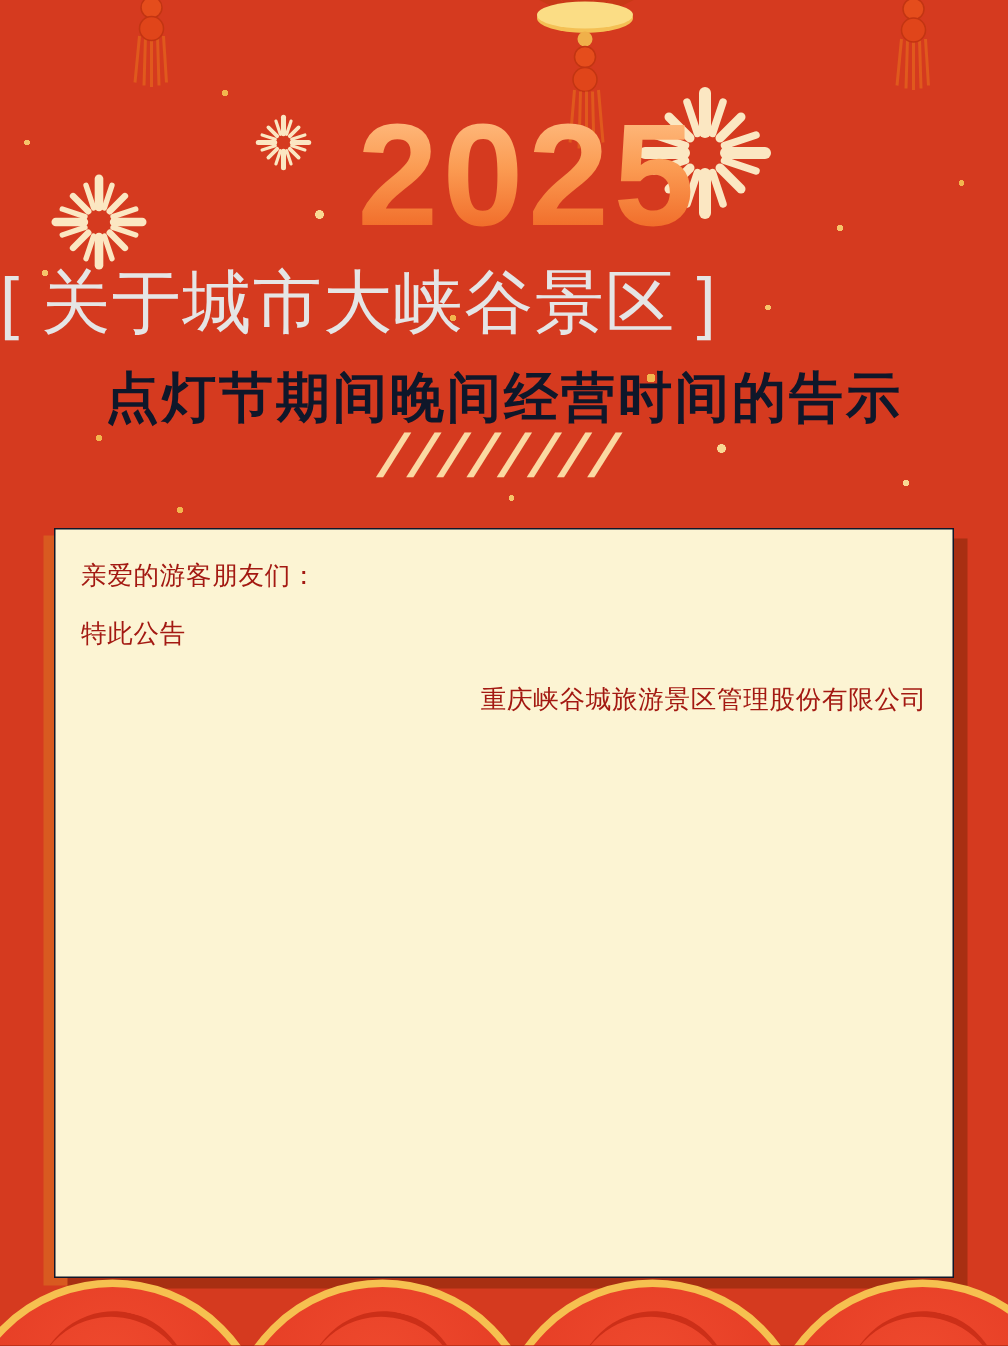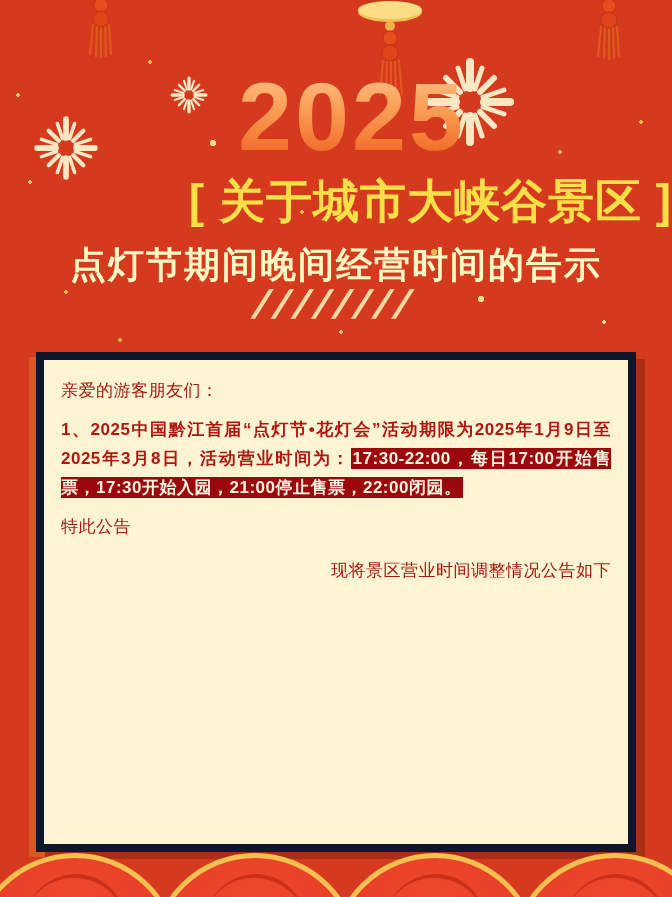--- a/index.html
+++ b/index.html
@@ -29,35 +29,35 @@
   }
   .deco{position:absolute;z-index:2;}
   .year{
     position:absolute;top:68px;left:0;width:100%;text-align:center;z-index:3;
     font-size:97px;font-weight:800;letter-spacing:3px;line-height:1;
     background:linear-gradient(180deg,#ffc28a 0%,#fb9c53 45%,#ee5e1d 100%);
     -webkit-background-clip:text;background-clip:text;
     color:transparent;padding-left:16px;-webkit-text-fill-color:transparent;
   }
   .title{
-    position:absolute;top:174px;left:0;width:100%;text-align:right;z-index:3;
-    font-size:46px;font-weight:700;color:#fde047;letter-spacing:1px;line-height:1.2;
+    position:absolute;top:174px;left:0;width:100%;text-align:left;z-index:3;
+    font-size:46px;font-weight:400;color:#e5e5e5;letter-spacing:1px;line-height:1.2;
   }
   .subtitle{
     position:absolute;top:243px;left:0;width:100%;text-align:center;z-index:3;
-    font-size:36px;font-weight:800;color:#fef9c3;letter-spacing:2px;line-height:1.2;
+    font-size:36px;font-weight:800;color:#0f172a;letter-spacing:2px;line-height:1.2;
   }
   .slashes{
     position:absolute;top:284px;left:0;width:100%;text-align:center;z-index:3;
     font-size:40px;font-weight:900;font-style:italic;color:#fbd9a2;
     letter-spacing:9px;transform:skewX(-14deg);line-height:1;
   }
   .card{
     position:absolute;left:36px;top:352px;width:600px;height:500px;z-index:4;
-    box-sizing:border-box;background:#fcf4d3;border:8px solid #0f172a;
+    box-sizing:border-box;background:#fcf4d3;border:1px solid #0f172a;
     box-shadow:9px 7px 0 #a82f12,-7px 5px 0 #d85a20;
     padding:16px 17px 0 17px;
   }
   .para{
     font-size:17px;line-height:29px;margin:0 0 10px 0;
     color:#a31912;text-align:justify;letter-spacing:0.5px;
   }
   .para.bold{font-weight:bold;color:#b21410;}
   .hl{background:#9c070e;color:#fdf6e0;padding:1px 2px;}
   .closing{margin-top:4px;}
@@ -163,24 +163,23 @@
       <use href="#fw"></use>
     </svg>
 
   <div class="year">2025</div>
   <div class="title">[ 关于城市大峡谷景区 ]</div>
   <div class="subtitle">点灯节期间晚间经营时间的告示</div>
   <div class="slashes">////////</div>
 
   <div class="card">
     <p class="para">亲爱的游客朋友们：</p>
-    <p class="para bold"><span>1、2025中国黔江首届“点灯节•花灯会”活动期限为2025年1月9日至2025年3月8日，活动营业时间为：</span><span class="hl">17:30-22:00，每日17:00开始售票，17:30开始入园，21:00停止售票，22:00闭园。</span></p>
     <p class="para closing">特此公告</p>
     <div class="sign">
-      <div>现将景区营业时间调整情况公告如下</div>
+      <div>重庆峡谷城旅游景区管理股份有限公司</div>
     </div>
   </div>
 
   <div class="scallop s1"></div>
   <div class="scallop s2"></div>
   <div class="scallop s3"></div>
   <div class="scallop s4"></div>
 
 </div>
 

